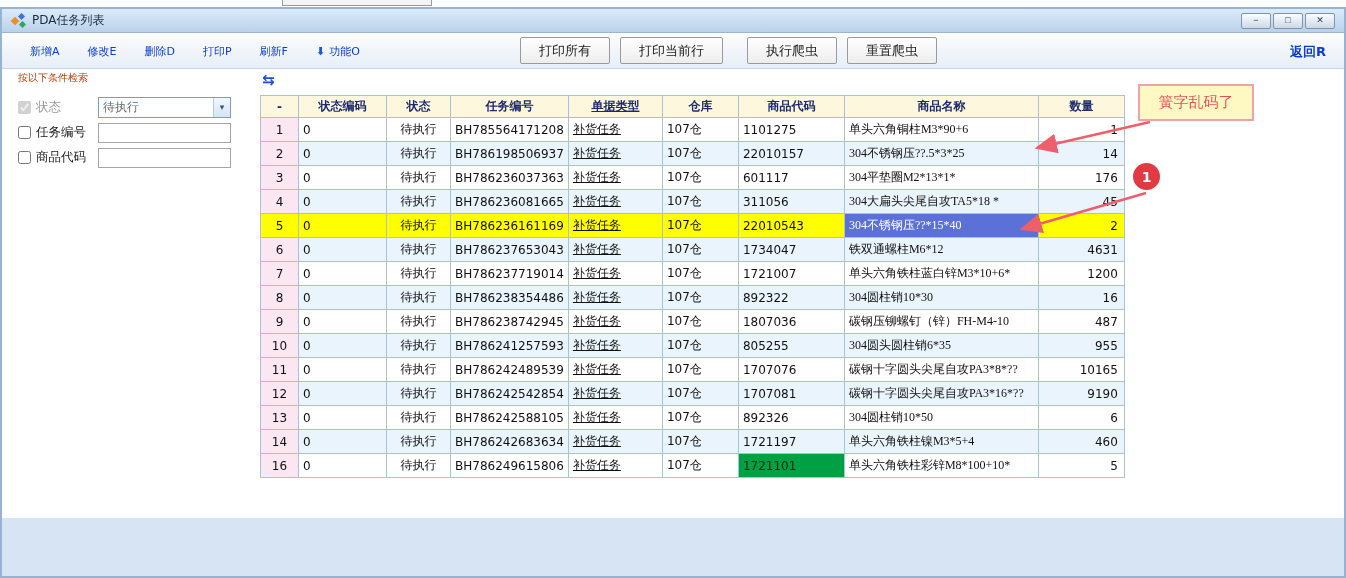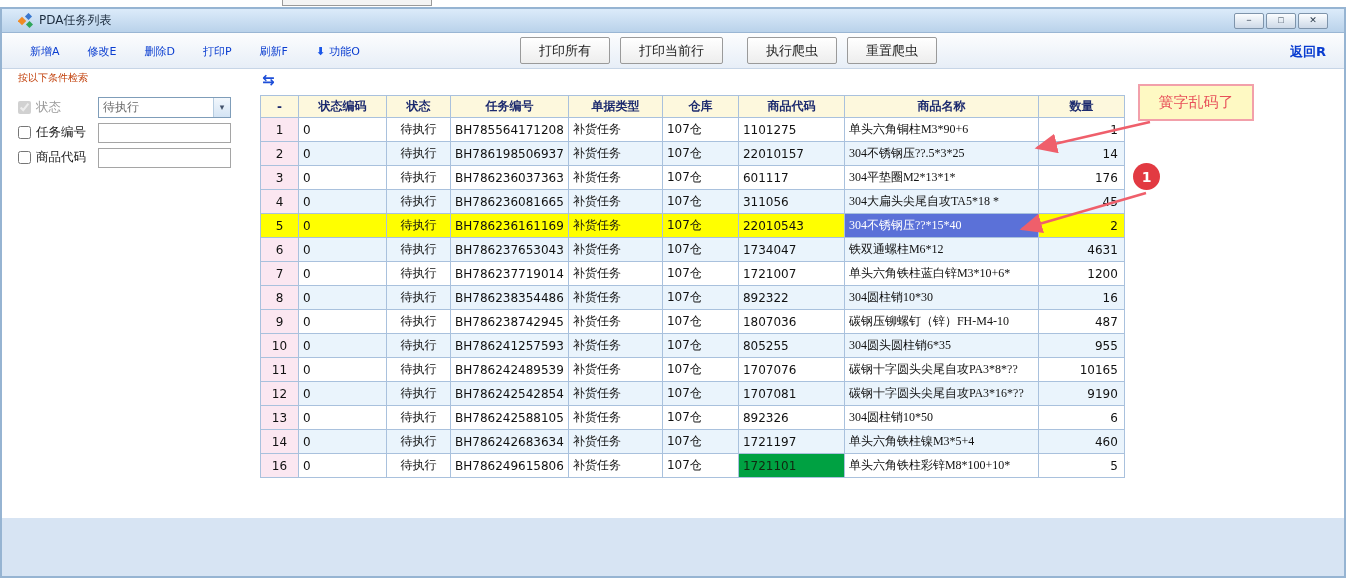--- a/index.html
+++ b/index.html
@@ -8,21 +8,21 @@
 
   .bg-window-fragment { position:absolute; left:282px; top:0; width:150px; height:6px;
     background:#f4f4f4; border:1px solid #9a9a9a; border-top:none; }
 
   .window { position:absolute; left:0; top:7px; width:1346px; height:571px;
     background:#ffffff; border:2px solid #96b4d2; }
 
   
   .titlebar { position:absolute; left:0; top:0; right:0; height:24px;
     background:linear-gradient(#dcebfa,#b9d2ea); border-bottom:1px solid #9ab6d4;
-    display:flex; align-items:center; padding:0 16px; }
+    display:flex; align-items:center; padding:0 9px; }
   .title-icon { width:16px; height:16px; margin-right:5px; flex:0 0 auto; }
   .title-text { font-size:12px; color:#1c2c3e; }
   .win-controls { margin-left:auto; display:flex; gap:2px; }
   .win-btn { width:30px; height:16px; font-size:9px; line-height:13px;
     background:linear-gradient(#fbfdff,#cdd9e7); border:1px solid #7e94ab;
     border-radius:2px; color:#2a3a4a; cursor:pointer; padding:0; }
 
   
   .toolbar { position:absolute; left:0; top:24px; right:0; height:36px;
     background:linear-gradient(#fcfdfe,#e7eef7); border-bottom:1px solid #c7d5e6; }
@@ -61,21 +61,21 @@
   .grid-wrap { position:absolute; left:258px; top:86px; }
   table.grid { border-collapse:collapse; table-layout:fixed; font-size:12px; }
   table.grid th, table.grid td { border:1px solid #a9c1dd; overflow:hidden;
     white-space:nowrap; }
   table.grid th { height:22px; background:#fdf8dd; color:#1c2a6e; font-weight:bold;
     text-align:center; cursor:pointer; }
   table.grid td { height:24px; padding:0 4px; color:#111; background:#ffffff;
     cursor:default; }
   .col-num { width:38px; }  .col-status_code { width:88px; }
   .col-status { width:64px; } .col-task_no { width:116px; }
-  .col-doc_type { width:94px; } .col-warehouse { width:76px; }
+  .col-doc_type { width:94px;text-decoration:underline; } .col-warehouse { width:76px; }
   .col-product_code { width:106px; } .col-product_name { width:194px;font-family:Liberation Serif, serif; }
   .col-qty { width:86px; }
   tbody td.col-num { text-align:center; }
   tbody td.col-status { text-align:center; }
   tbody td.col-qty { text-align:right; padding-right:6px; }
   tbody tr:nth-child(even) td { background:#eaf4fc; }
   tbody tr td.col-num { background:#fbe7f1; }
   tbody tr.selected td { background:#ffff00; }
   tbody tr td.selected-cell { background:#5b71d8; color:#ffffff; }
   tbody tr td.green-cell { background:#00a142; color:#102810; }

